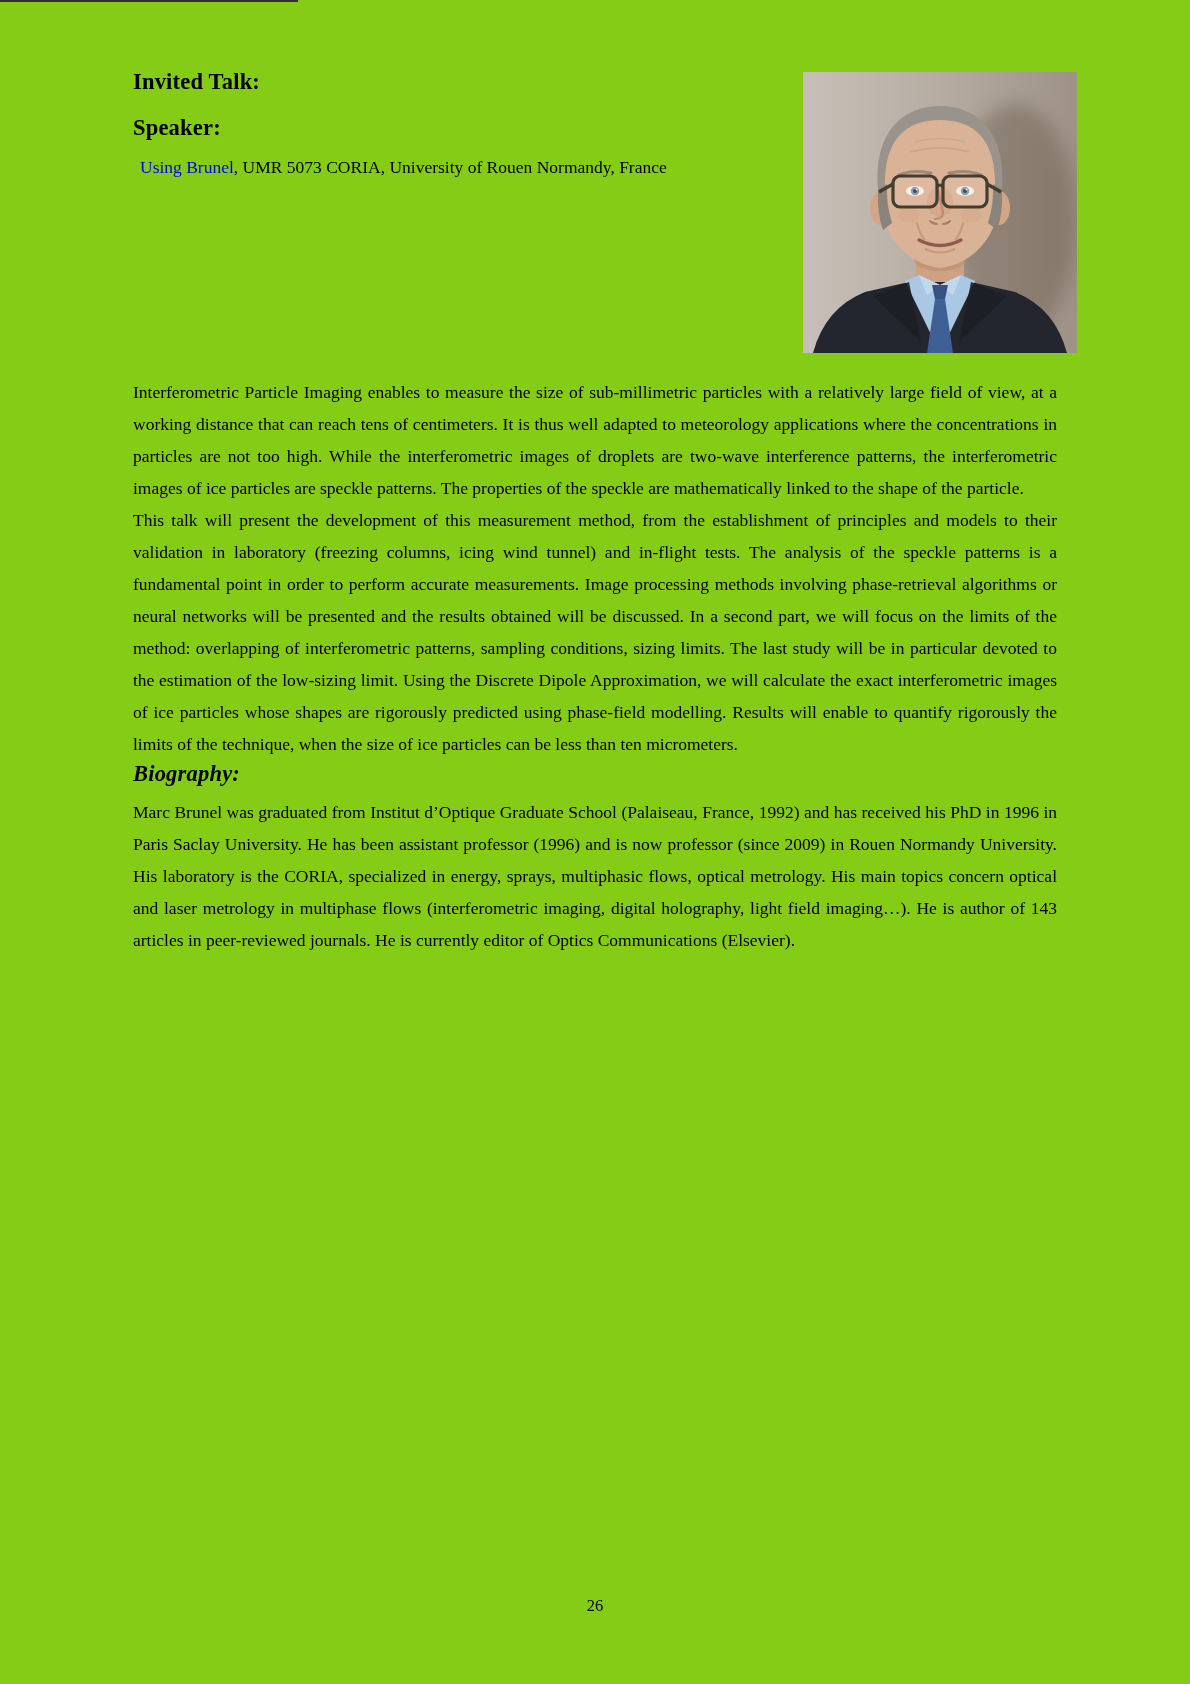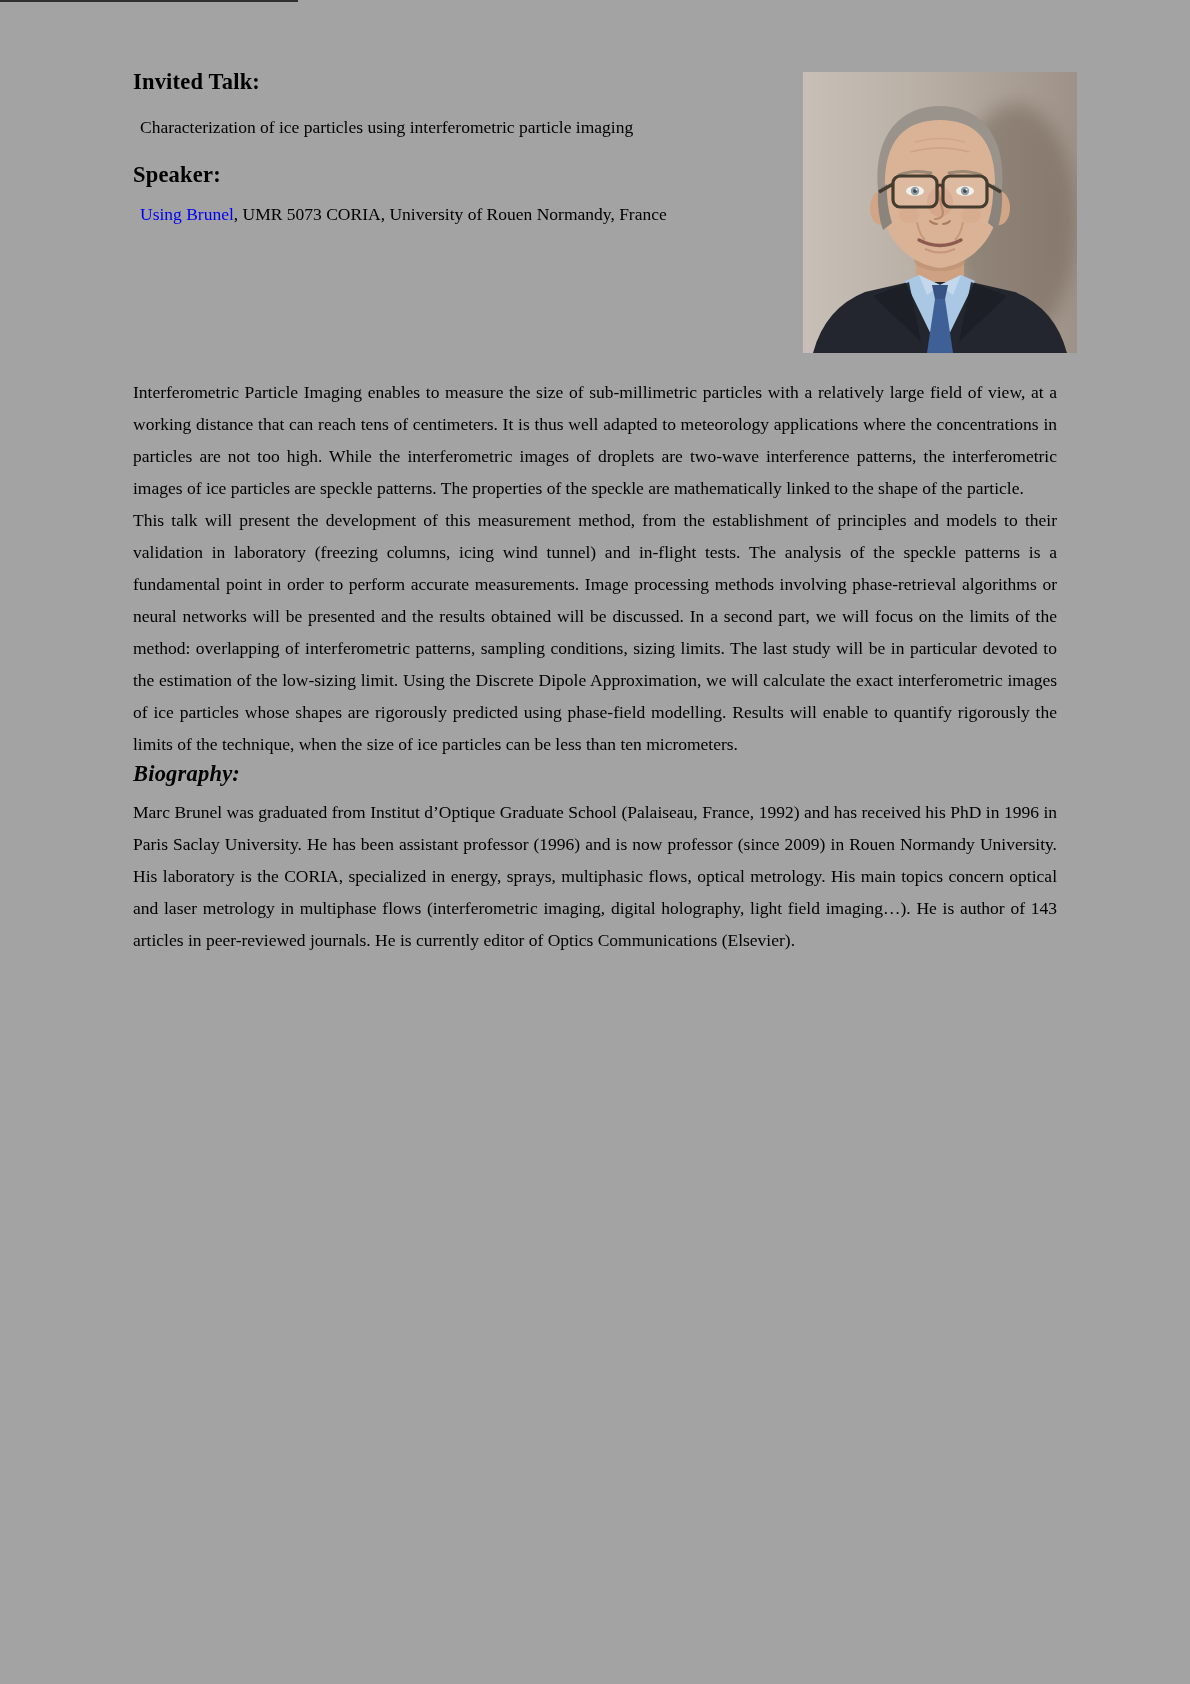--- a/index.html
+++ b/index.html
@@ -1,20 +1,20 @@
 <!DOCTYPE html>
 <html><head>
 <meta charset="utf-8">
 <style>
   html, body { margin: 0; padding: 0; background: #ffffff; }
   .page {
     position: relative;
     width: 1190px;
     height: 1684px;
-    background: #a3a3a3;
+    background: #84cc16;
     color: #000000;
     font-family: "Liberation Serif", "DejaVu Serif", serif;
     overflow: hidden;
   }
   .top-artifact {
     position: absolute;
     top: 0; left: 0;
     width: 298px; height: 2px;
     background: #2f2f2f;
   }
@@ -75,21 +75,20 @@
 <body>
 
 <div class="page">
   <div class="top-artifact"></div>
 
   <div class="content">
 
     <section class="talk-header">
       <h2 class="doc-heading">Invited Talk:</h2>
 
-      <p class="body-text talk-title header-col">Characterization of ice particles using interferometric particle imaging</p>
 
       <h2 class="doc-heading" style="margin-top:18px;">Speaker:</h2>
 
       <p class="body-text speaker-line header-col"><span class="link">Using Brunel</span><span>, UMR 5073 CORIA, University of Rouen Normandy, France</span></p>
 
       <div class="photo">
         <svg viewBox="0 0 274 281" width="274" height="281" xmlns="http://www.w3.org/2000/svg">
           <defs>
             <linearGradient id="wall" x1="0" y1="0" x2="1" y2="0">
               <stop offset="0" stop-color="#c8c0b8"></stop>
@@ -168,13 +167,14 @@
       <p class="body-text para-cont">This talk will present the development of this measurement method, from the establishment of principles and models to their validation in laboratory (freezing columns, icing wind tunnel) and in-flight tests. The analysis of the speckle patterns is a fundamental point in order to perform accurate measurements. Image processing methods involving phase-retrieval algorithms or neural networks will be presented and the results obtained will be discussed. In a second part, we will focus on the limits of the method: overlapping of interferometric patterns, sampling conditions, sizing limits. The last study will be in particular devoted to the estimation of the low-sizing limit. Using the Discrete Dipole Approximation, we will calculate the exact interferometric images of ice particles whose shapes are rigorously predicted using phase-field modelling. Results will enable to quantify rigorously the limits of the technique, when the size of ice particles can be less than ten micrometers.</p>
     </section>
 
     <section>
       <h2 class="doc-heading h-bio">Biography:</h2>
       <p class="body-text para-gap">Marc Brunel was graduated from Institut d’Optique Graduate School (Palaiseau, France, 1992) and has received his PhD in 1996 in Paris Saclay University. He has been assistant professor (1996) and is now professor (since 2009) in Rouen Normandy University. His laboratory is the CORIA, specialized in energy, sprays, multiphasic flows, optical metrology. His main topics concern optical and laser metrology in multiphase flows (interferometric imaging, digital holography, light field imaging…). He is author of 143 articles in peer-reviewed journals. He is currently editor of Optics Communications (Elsevier).</p>
     </section>
 
   </div>
 
+  <div class="page-number">26</div>
 </div>
 
 </body></html>

